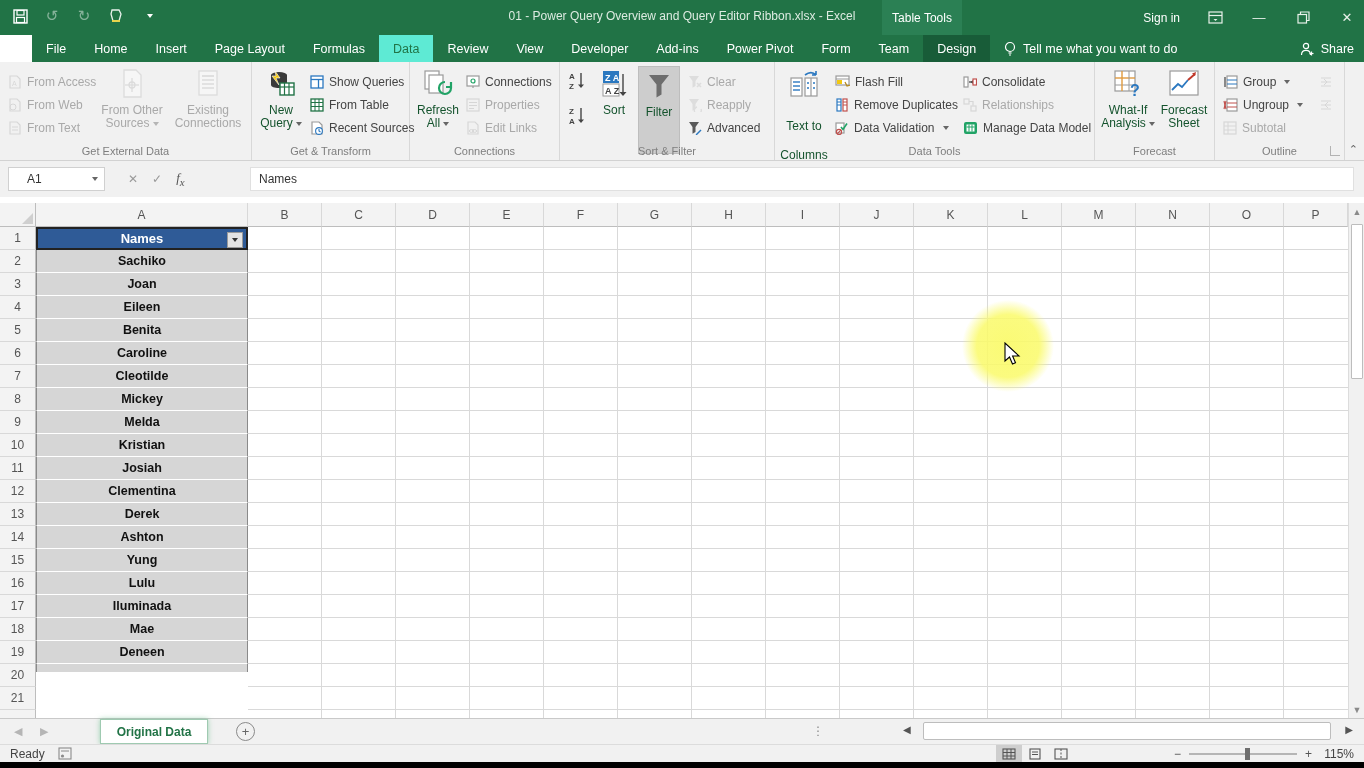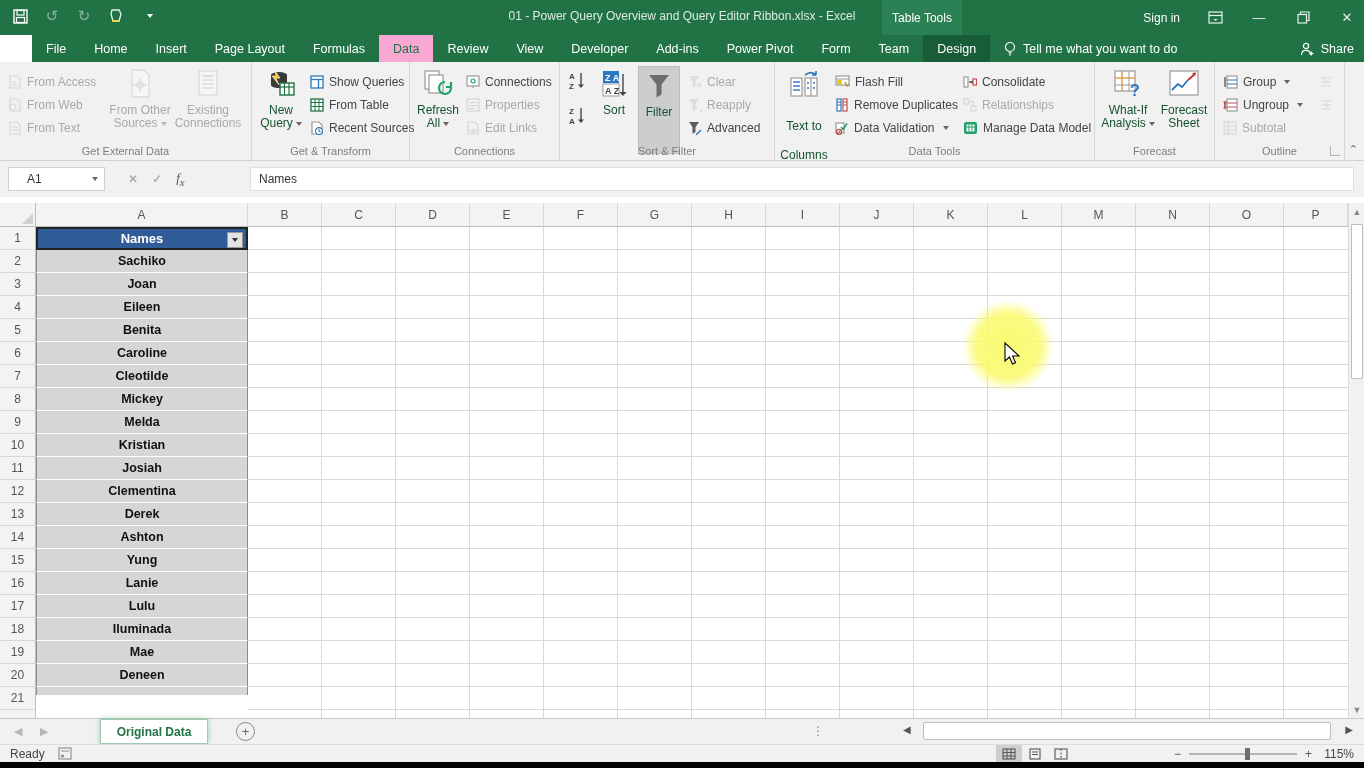--- a/index.html
+++ b/index.html
@@ -13,21 +13,21 @@
   .qat-btn { width:20px; height:20px; display:flex; align-items:center; justify-content:center; }
   .qat-dim { opacity:.45; }
   #title-text { position:absolute; left:0; right:0; top:9px; text-align:center; color:#dcebe1; font-size:12px; pointer-events:none; }
   #tt-patch { position:absolute; left:882px; top:0; width:80px; height:35px; background:#2b8054; color:#fff; display:flex; align-items:center; justify-content:center; font-size:12px; }
   #tb-right { position:absolute; right:8px; top:0; height:35px; display:flex; align-items:center; gap:26px; color:#fff; }
   .win-glyph { width:18px; height:18px; display:flex; align-items:center; justify-content:center; font-size:13px; color:#e8f1ea; }
 
   
   #tabrow { position:absolute; left:0; top:35px; width:1364px; height:27px; background:#217346; display:flex; align-items:stretch; color:#fff;margin-left:32px; }
   .rtab { padding:0 14px; display:flex; align-items:center; font-size:12.5px; cursor:default; white-space:nowrap; }
-  .rtab.active { background:#f9a8d4; color:#217346; }
+  .rtab.active { background:#5eead4; color:#217346; }
   .rtab.contextual { background:#185c38; }
   #tellme { display:flex; align-items:center; gap:7px; padding:0 14px; color:#fff; font-size:12.5px; }
   #share { position:absolute; right:10px; top:35px; height:27px; display:flex; align-items:center; gap:6px; color:#fff; font-size:12.5px; }
 
   
   #ribbon { position:absolute; left:0; top:62px; width:1364px; height:99px; background:#f1f1f1; border-bottom:1px solid #d2d2d2; }
   .rgroup { position:absolute; top:0; height:98px; border-right:1px solid #d8d8d8; }
   .glabel { position:absolute; bottom:3px; left:0; right:0; text-align:center; font-size:11px; color:#7e7e7e; white-space:nowrap; }
   .sbtn { position:absolute; display:flex; align-items:center; gap:5px; font-size:12px; color:#444; white-space:nowrap; height:21px; }
   .bigbtn { position:absolute; top:6px; display:flex; flex-direction:column; align-items:center; text-align:center; font-size:12px; color:#14532d; line-height:13px; }
@@ -207,21 +207,21 @@
         <span>From Web</span>
       </div>
       <div class="sbtn dim" style="left:8px; top:55px;">
         <svg width="14" height="14" viewBox="0 0 14 14">
             <path d="M2 1 h7 l3 3 v9 h-10 z" fill="none" stroke="#b0b0b0" stroke-width="1.2"></path>
             <line x1="4" y1="6" x2="10" y2="6" stroke="#b0b0b0"></line>
             <line x1="4" y1="9" x2="10" y2="9" stroke="#b0b0b0"></line>
           </svg>
         <span>From Text</span>
       </div>
-      <div class="bigbtn dim" style="left:100px; width:64px;margin-left:8px;">
+      <div class="bigbtn dim" style="left:100px; width:64px;">
         <span class="bicon">
             <svg width="26" height="30" viewBox="0 0 26 30">
               <path d="M5 1 h12 l5 5 v22 h-17 z" fill="#fff" stroke="#bdbdbd" stroke-width="1.3"></path>
               <circle cx="13" cy="16" r="3" fill="none" stroke="#bdbdbd" stroke-width="1.3"></circle>
               <line x1="13" y1="9" x2="13" y2="23" stroke="#bdbdbd" stroke-width="1.3"></line>
               <line x1="6" y1="16" x2="20" y2="16" stroke="#bdbdbd" stroke-width="1.3"></line>
             </svg>
           </span>
         <span>From Other</span>
         <span><span>Sources</span><span class="caret"></span></span>
@@ -632,21 +632,20 @@
           <div class="namecell">Caroline</div>
           <div class="namecell">Cleotilde</div>
           <div class="namecell">Mickey</div>
           <div class="namecell">Melda</div>
           <div class="namecell">Kristian</div>
           <div class="namecell">Josiah</div>
           <div class="namecell">Clementina</div>
           <div class="namecell">Derek</div>
           <div class="namecell">Ashton</div>
           <div class="namecell">Yung</div>
-          <div class="namecell">Lanie</div>
           <div class="namecell">Lulu</div>
           <div class="namecell">Iluminada</div>
           <div class="namecell">Mae</div>
           <div class="namecell">Deneen</div>
         </div>
       <div id="partialrow"></div>
     </div>
   </div>
 
   <div id="vscroll">

